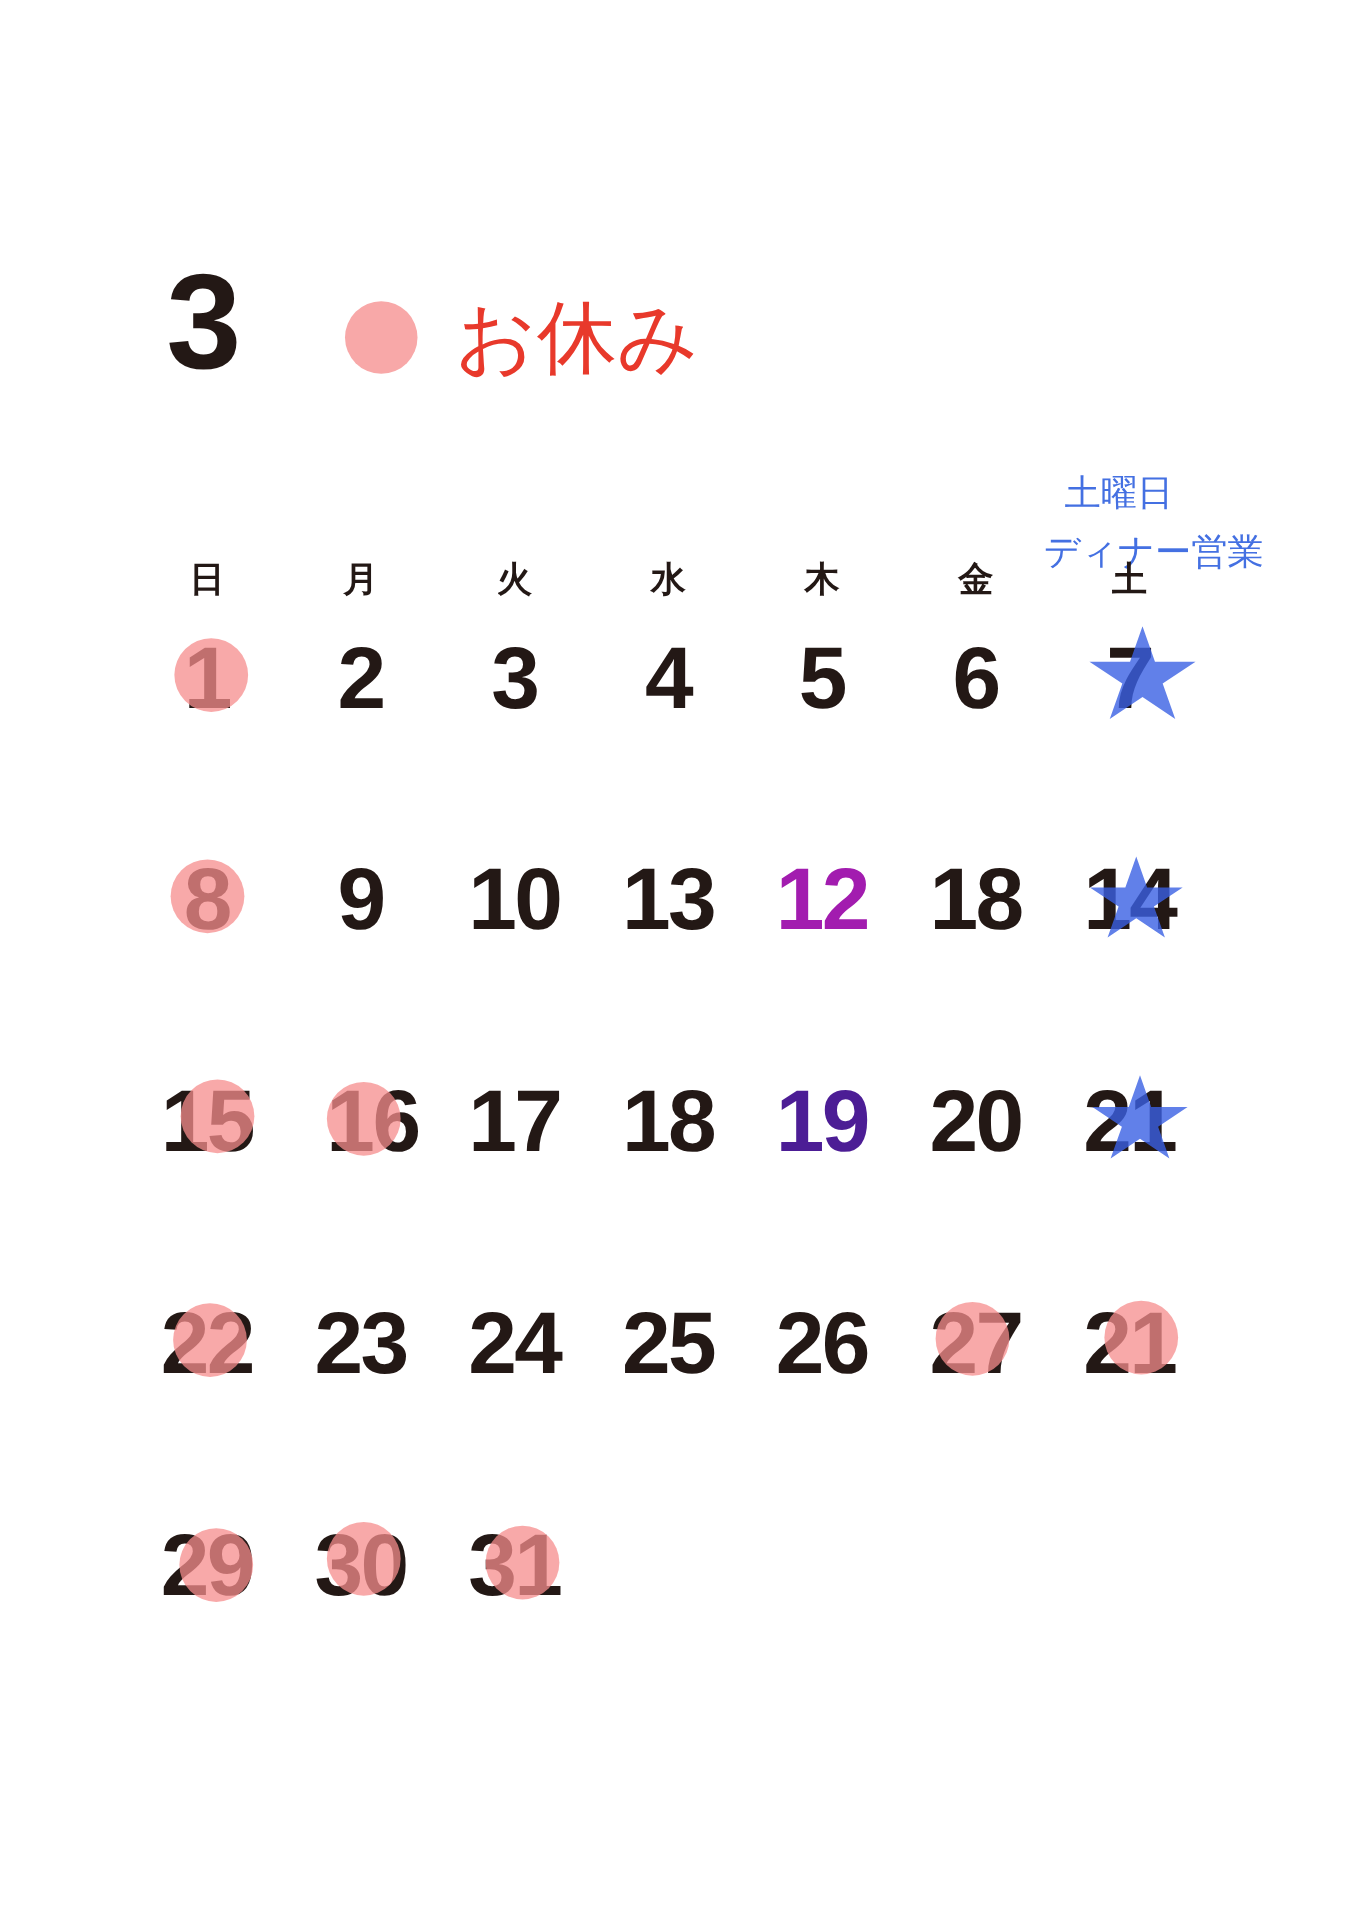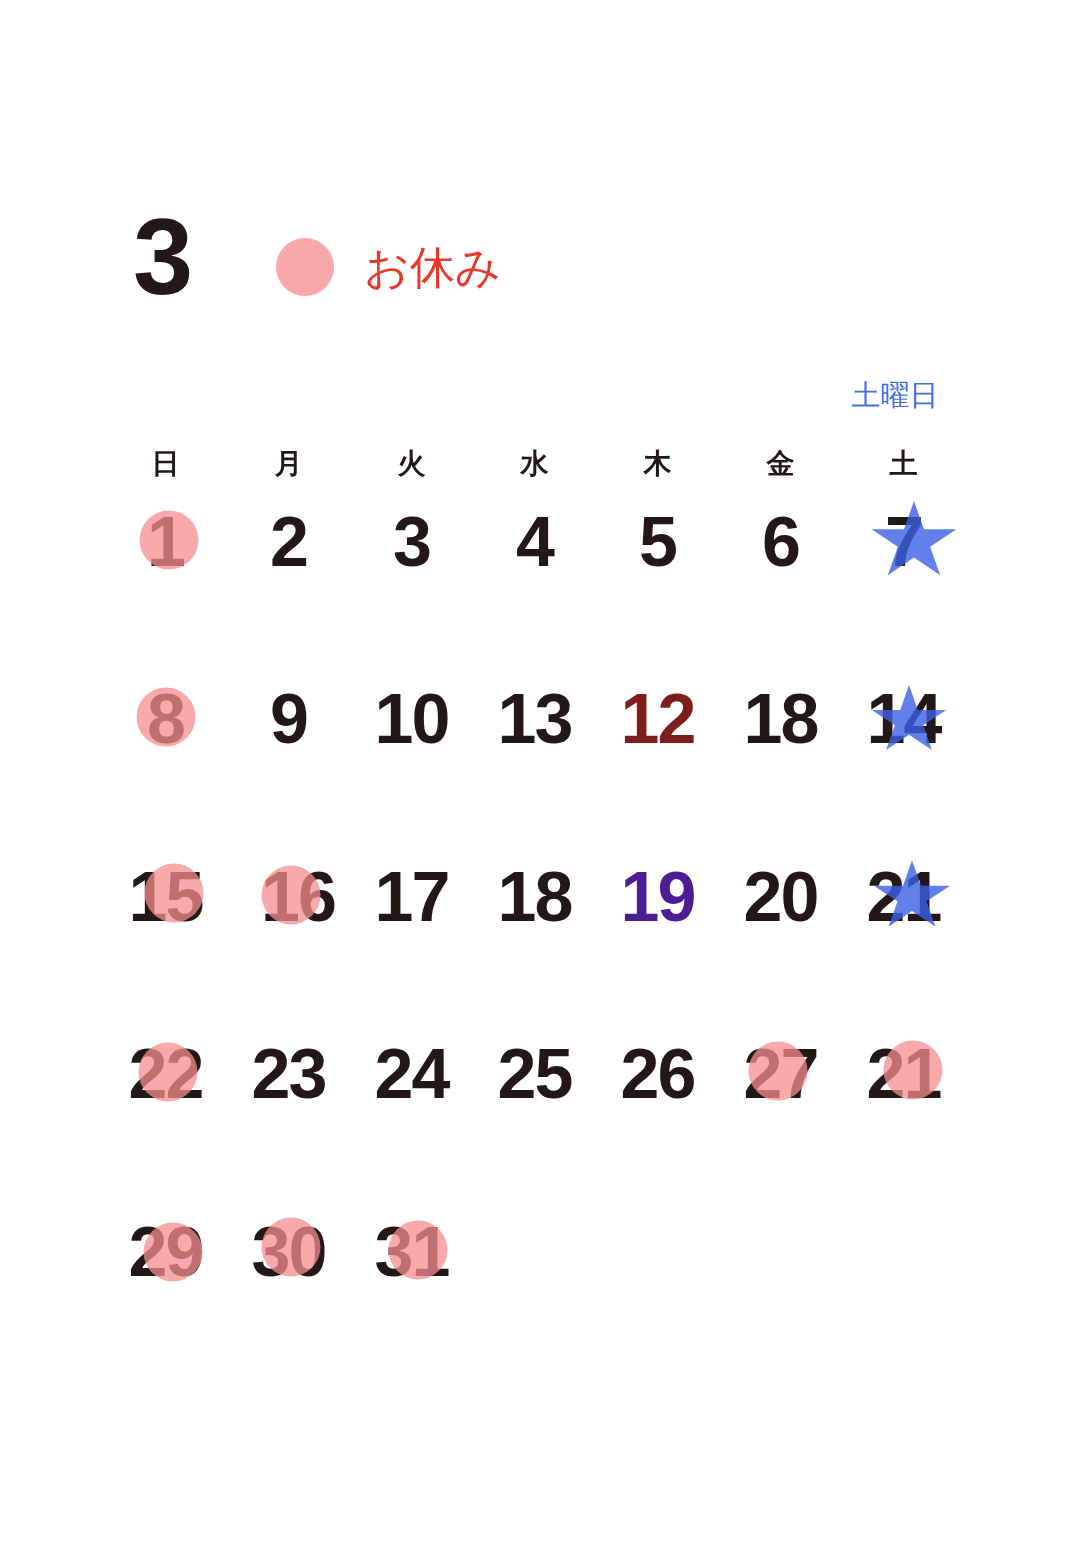--- a/index.html
+++ b/index.html
@@ -28,21 +28,21 @@
     align-items: center;
     gap: 30px;
   }
   .legend-dot {
     width: 58px;
     height: 58px;
     border-radius: 50%;
     flex: 0 0 auto;
   }
   .legend-label {
-    font-size: 45px;
+    font-size: 64px;
     line-height: 1;
     white-space: nowrap;
   }
   .sat-note {
     position: absolute;
     left: 822px;
     top: 372px;
     width: 202px;
     text-align: center;
     font-size: 29px;
@@ -111,20 +111,21 @@
 
   <div class="month-number" style="color: rgb(35, 24, 21);">3</div>
 
   <div class="legend">
     <span class="legend-dot" style="background: rgb(248, 168, 168);"></span>
     <span class="legend-label" style="color: rgb(232, 57, 43);">お休み</span>
   </div>
 
   <div class="sat-note" style="color: rgb(68, 112, 226);">
     <div class="sat-note-line1">土曜日</div>
+    <div class="sat-note-line2">ディナー営業</div>
   </div>
 
   <div class="weekday-row" style="color: rgb(35, 24, 21);">
     <span class="weekday-cell">日</span>
     <span class="weekday-cell">月</span>
     <span class="weekday-cell">火</span>
     <span class="weekday-cell">水</span>
     <span class="weekday-cell">木</span>
     <span class="weekday-cell">金</span>
     <span class="weekday-cell">土</span>
@@ -166,21 +167,21 @@
         <div class="cell">
           <span class="daynum" style="color: rgb(35, 24, 21);">9</span>
         </div>
         <div class="cell">
           <span class="daynum" style="color: rgb(35, 24, 21);">10</span>
         </div>
         <div class="cell">
           <span class="daynum" style="color: rgb(35, 24, 21);">13</span>
         </div>
         <div class="cell">
-          <span class="daynum" style="color: #7f1d1d;">12</span>
+          <span class="daynum" style="color: #a21caf;">12</span>
         </div>
         <div class="cell">
           <span class="daynum" style="color: rgb(35, 24, 21);">18</span>
         </div>
         <div class="cell">
           <span class="daynum" style="color: rgb(35, 24, 21);">14</span>
           <span class="marker-star" style="left: calc(50% + 5px); top: calc(50% + 2px); transform: translate(-50%, -50%);"><svg width="78" height="86" viewBox="0 0 100 92">
               <polygon points="50,0 61.2,31.8 97.6,31.8 68.1,51.4 79.4,83.2 50,63.5 20.6,83.2 31.9,51.4 2.4,31.8 38.8,31.8" fill="rgba(58,96,228,0.8)"></polygon>
             </svg></span>
         </div>

